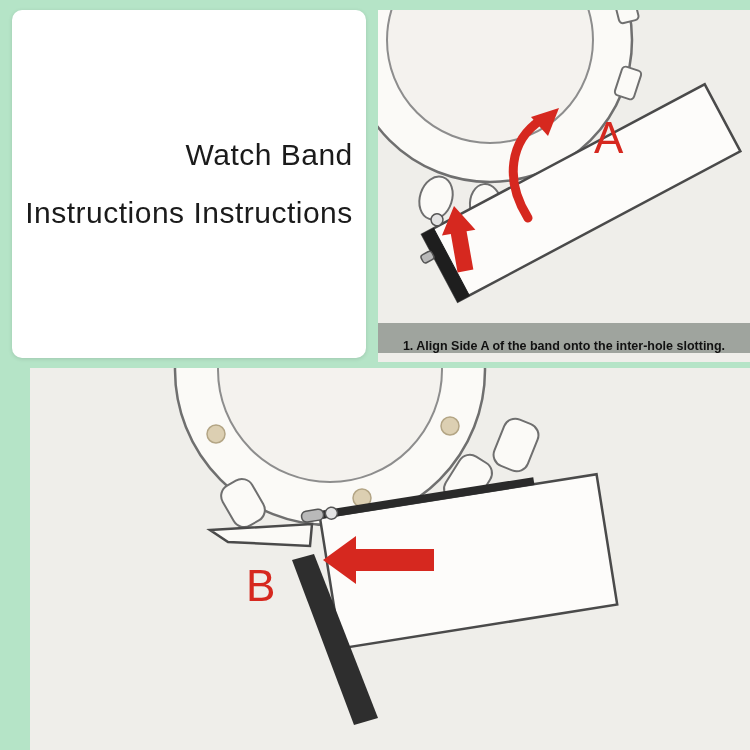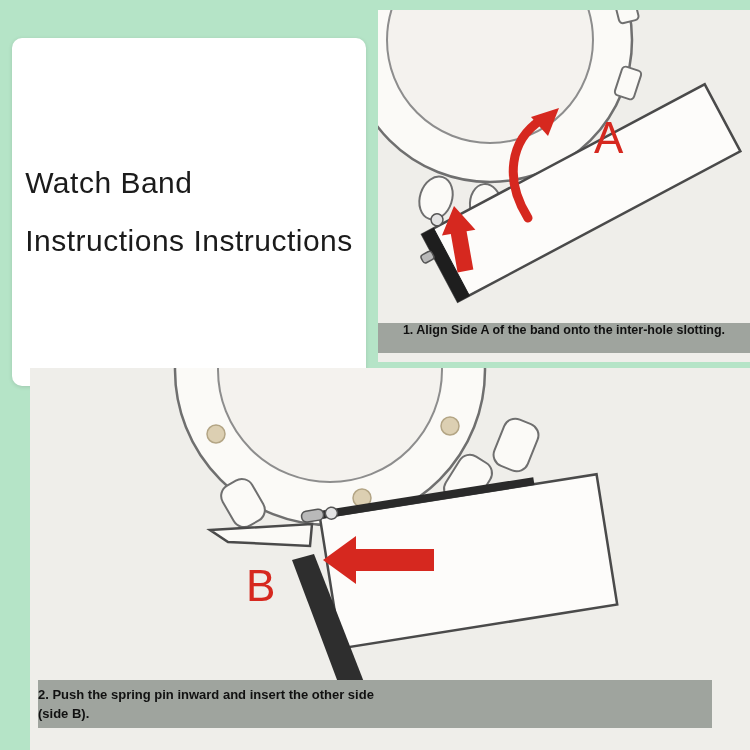--- a/index.html
+++ b/index.html
@@ -9,39 +9,39 @@
     font-family:"Liberation Sans",sans-serif;
     position:relative;overflow:hidden;
   }
   .sheet{position:absolute;inset:0}
 
   
   .title-card{
     position:absolute;left:12px;top:10px;width:354px;height:348px;
     background:var(--card,#ffffff);border-radius:10px;
     box-shadow:0 1px 4px rgba(0,0,0,.12);
-    display:flex;align-items:center;justify-content:center;text-align:left;margin-top:28px;
+    display:flex;align-items:center;justify-content:center;text-align:right;
   }
   .title-card h1{
     font-weight:300;color:var(--title-text,#1b1b1b);
     font-size:30px;letter-spacing:.5px;line-height:58px;
   }
   .title-card .tl{display:block;white-space:nowrap}
 
   
   .panel{position:absolute;background:var(--panel,#efeeea);overflow:hidden}
   .panel-step1{left:378px;top:10px;width:372px;height:352px}
   .panel-step2{left:30px;top:368px;width:720px;height:382px}
   .panel svg{position:absolute;left:0;top:0;display:block}
 
   
   .caption{
     position:absolute;background:var(--caption-bar,#9fa49e);
     color:var(--caption-text,#111111);font-weight:bold;
-    display:flex;align-items:flex-start;justify-content:center;text-align:center;
+    display:flex;align-items:flex-end;justify-content:center;text-align:center;
   }
   .caption-1{left:0;right:0;bottom:9px;height:30px;font-size:12.5px}
   .caption-2{left:8px;right:38px;bottom:22px;height:48px;font-size:13px;line-height:1.5;flex-direction:column}
 
   
   .step-label{
     position:absolute;color:var(--accent-red,#d6281f);
     font-size:44px;font-weight:500;line-height:1;
   }
   .label-a{left:216px;top:106px}
@@ -121,19 +121,15 @@
       <g transform="rotate(-9 290 150)">
         <rect class="band" x="290" y="150" width="280" height="132"></rect>
         <rect class="springbar" x="292" y="143" width="215" height="8"></rect>
         <rect class="pin-metal" x="272" y="141" width="22" height="11" rx="5"></rect>
         <circle class="pin-head" cx="302" cy="147" r="6"></circle>
       </g>
       <polygon class="tool" points="262,192 284,186 348,350 324,357"></polygon>
       <polygon class="arrow-red" points="293,192 326,168 326,181 404,181 404,203 326,203 326,216"></polygon>
     </svg>
     <div class="step-label label-b">B</div>
-    <div class="caption caption-2">
-      <span>2. Push the spring pin inward and insert the other side</span>
-      <span>(side B).</span>
-    </div>
   </section>
 
 </div>
 
 </body></html>

